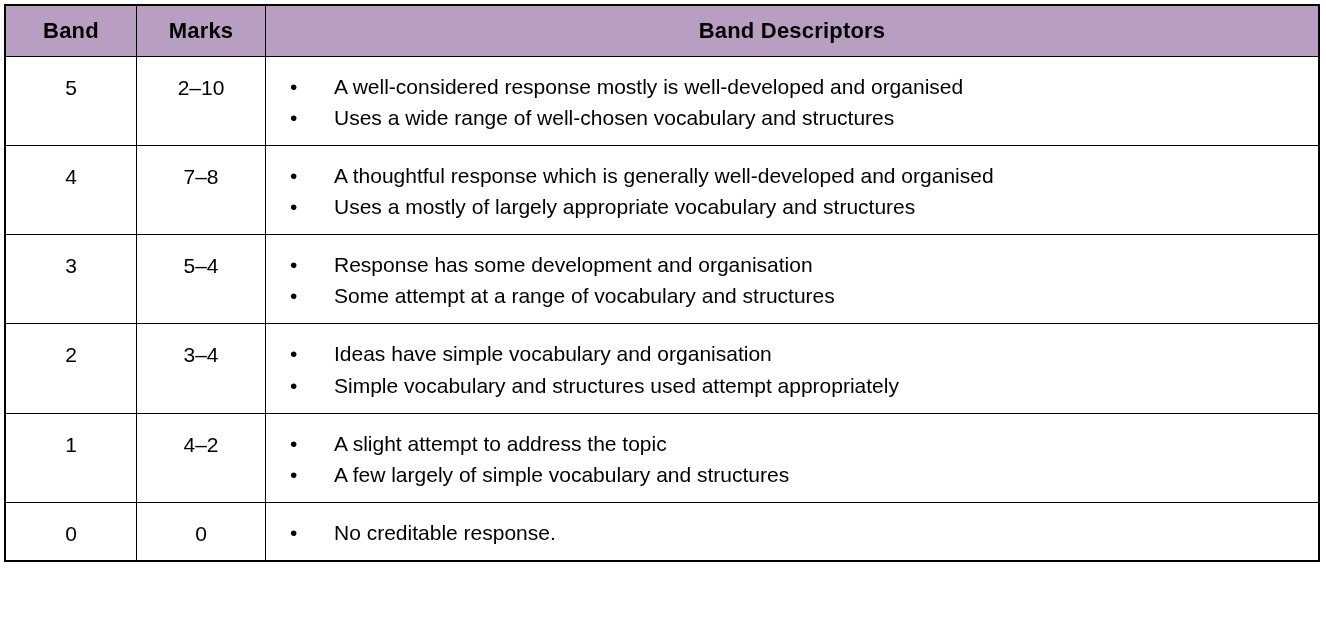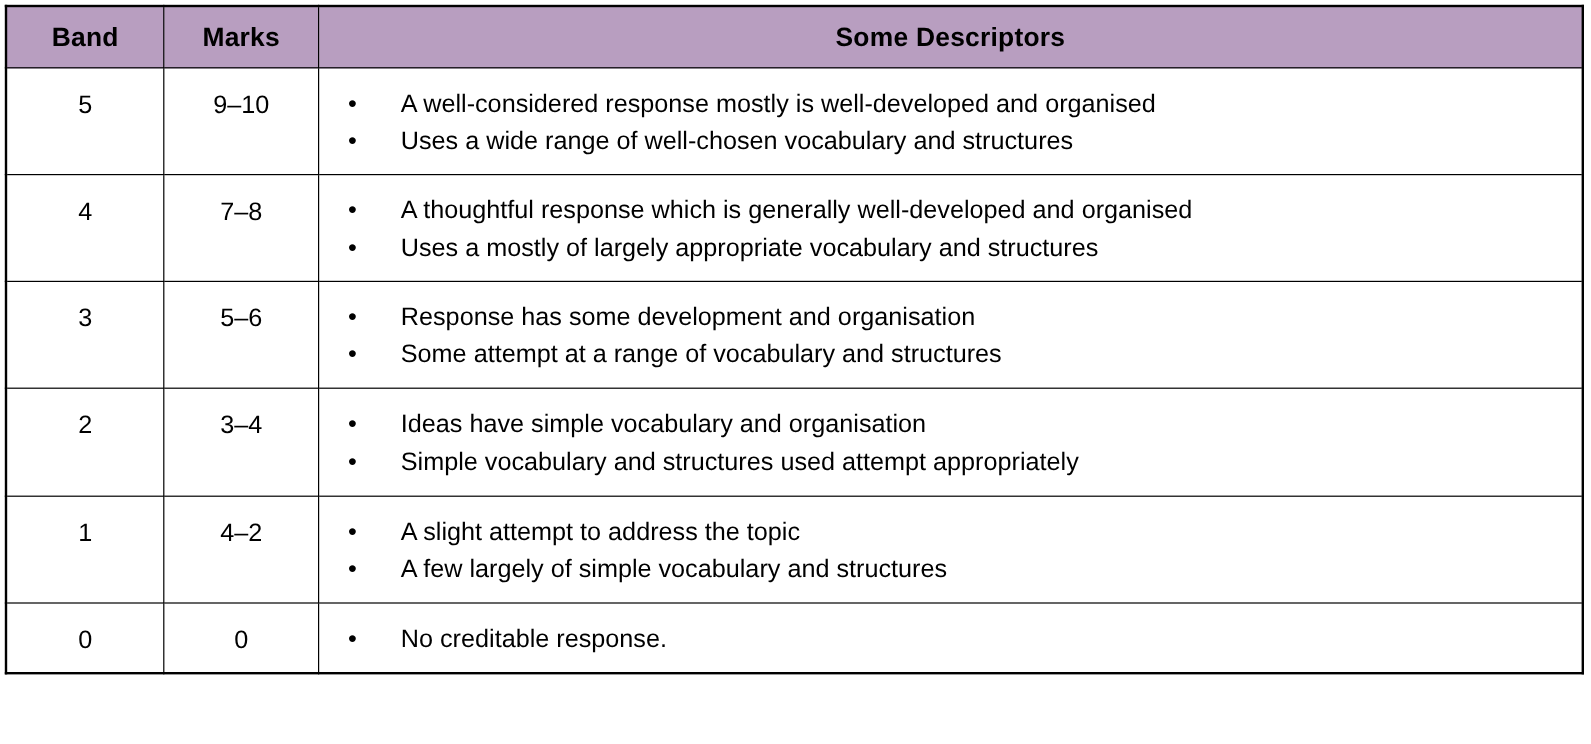--- a/index.html
+++ b/index.html
@@ -74,47 +74,47 @@
 </style>
 </head>
 <body>
 
 <div class="table-wrap">
   <table class="band-table">
     <thead>
       <tr>
         <th class="col-band">Band</th>
         <th class="col-marks">Marks</th>
-        <th class="col-desc">Some Descriptors</th>
+        <th class="col-desc">Band Descriptors</th>
       </tr>
     </thead>
     <tbody id="table-body">
         <tr>
           <td class="band-cell">5</td>
-          <td class="marks-cell">9–10</td>
+          <td class="marks-cell">2–10</td>
           <td class="desc-cell">
             <ul class="desc-list">
               <li><span class="bullet">•</span><span>A well-considered response mostly is well-developed and organised</span></li>
               <li><span class="bullet">•</span><span>Uses a wide range of well-chosen vocabulary and structures</span></li>
             </ul>
           </td>
         </tr>
         <tr>
           <td class="band-cell">4</td>
           <td class="marks-cell">7–8</td>
           <td class="desc-cell">
             <ul class="desc-list">
               <li><span class="bullet">•</span><span>A thoughtful response which is generally well-developed and organised</span></li>
               <li><span class="bullet">•</span><span>Uses a mostly of largely appropriate vocabulary and structures</span></li>
             </ul>
           </td>
         </tr>
         <tr>
           <td class="band-cell">3</td>
-          <td class="marks-cell">5–6</td>
+          <td class="marks-cell">5–4</td>
           <td class="desc-cell">
             <ul class="desc-list">
               <li><span class="bullet">•</span><span>Response has some development and organisation</span></li>
               <li><span class="bullet">•</span><span>Some attempt at a range of vocabulary and structures</span></li>
             </ul>
           </td>
         </tr>
         <tr>
           <td class="band-cell">2</td>
           <td class="marks-cell">3–4</td>

